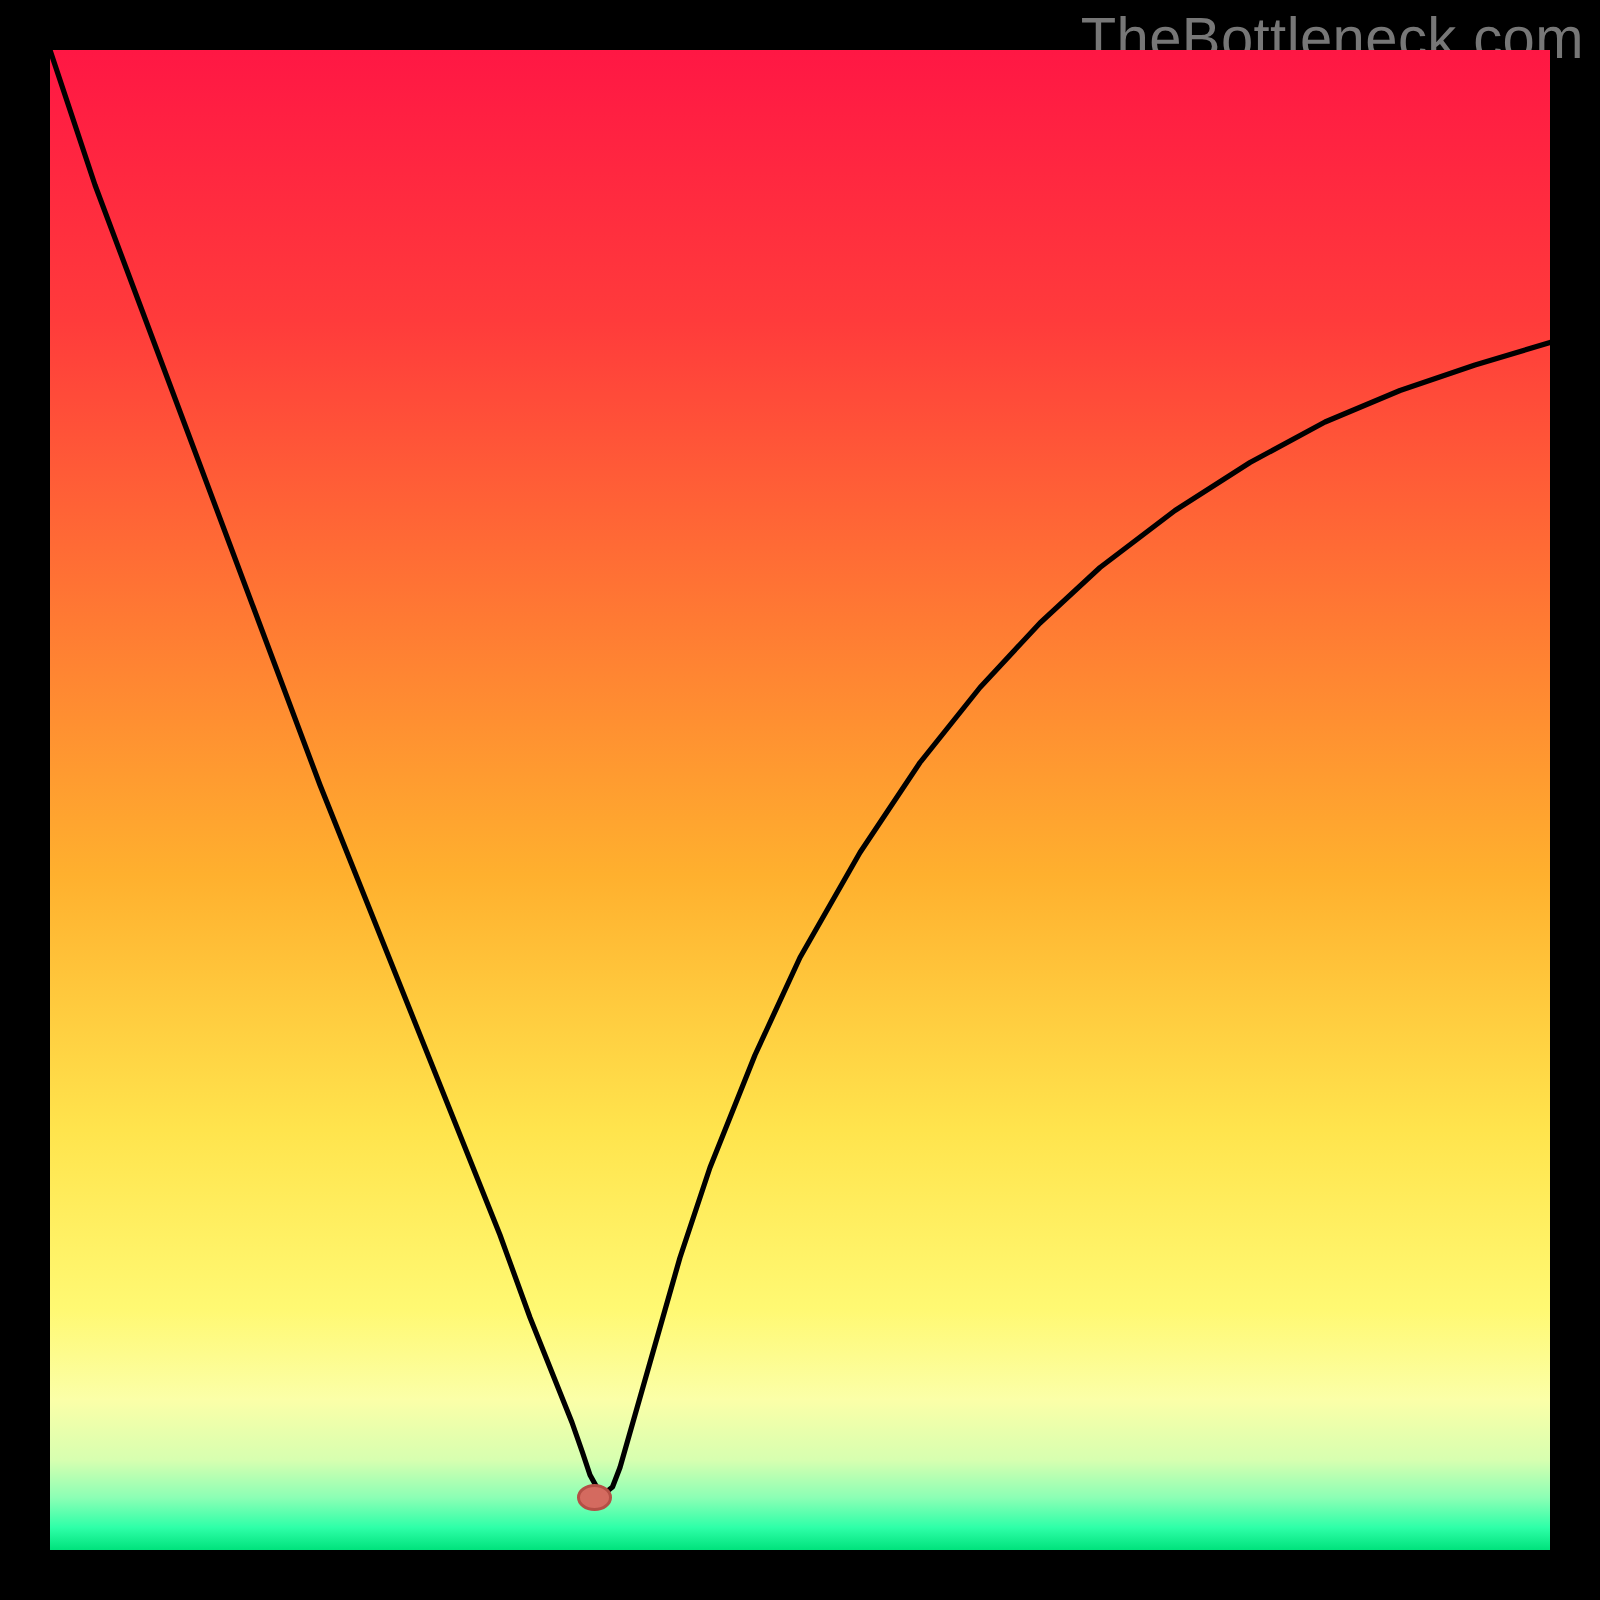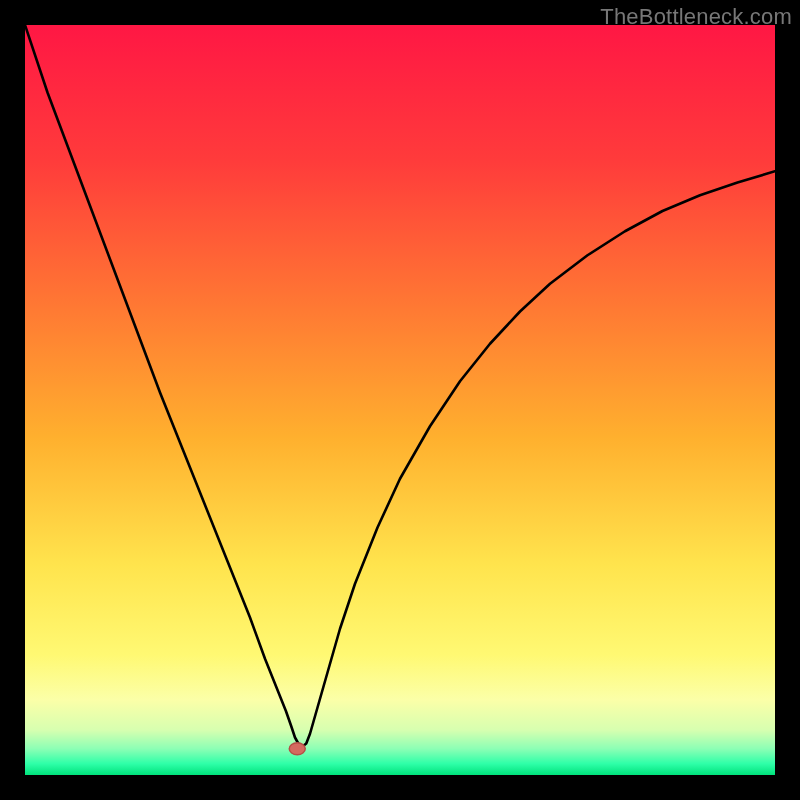--- a/index.html
+++ b/index.html
@@ -28,21 +28,21 @@
   .plot svg {
     display: block;
     width: 750px;
     height: 750px;
   }
   .watermark {
     position: absolute;
     top: 4px;
     right: 8px;
     color: #777;
-    font-size: 22px;
+    font-size: 29px;
     letter-spacing: 0.2px;
     font-weight: 500;
   }
 </style>
 </head>
 <body>
 
 <div class="frame">
 
   <div class="watermark">TheBottleneck.com</div>

